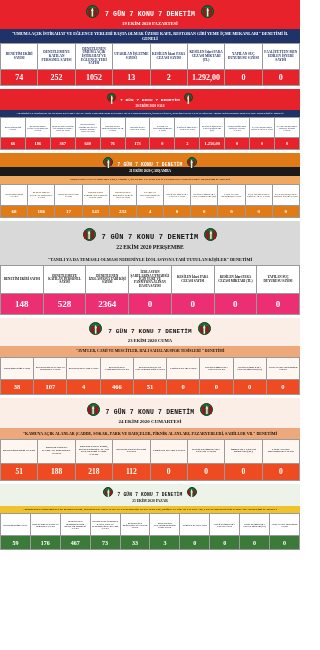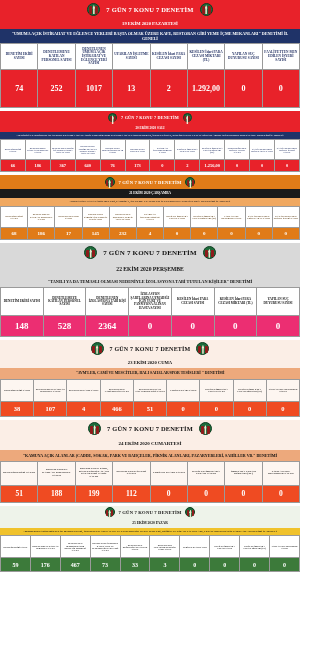--- a/index.html
+++ b/index.html
@@ -9,23 +9,24 @@
     background: #ffffff;
     font-family: "Liberation Serif", serif;
     overflow: hidden;
   }
   .page { width: 300px; height: 650px; position: relative; }
 
   .card { width: 300px; overflow: hidden; }
 
   
   .titlebar {
-    display: flex; align-items: center; justify-content: center;
+    display: flex; align-items: flex-end; justify-content: center;
     gap: 6px;
     height: 18px;
+    font-family: Liberation Mono, monospace;
   }
   .titlebar .ttl {
     font-weight: bold; letter-spacing: .2px;
     white-space: nowrap;
   }
   .emblem {
     width: 13px; height: 13px; flex: 0 0 13px;
     border-radius: 50%;
     background:
       radial-gradient(circle at 50% 38%, #e8e2c8 0 16%, rgba(0,0,0,0) 17%),
@@ -59,21 +60,21 @@
   th, td { border: 1px solid #9a9a9a; text-align: center; vertical-align: middle; }
   th { background: #ffffff; font-weight: bold; line-height: 1.05; padding: 2px 1px; }
   td { font-weight: bold; padding: 3px 1px; }
 
   
   .s1 { background: #e8222a; color: #ffffff; }
   .s1 .titlebar { font-size: 6.5px; }
   .s1 .datebar { font-size: 4.6px; }
   .s1 .topicbar { background: #1f3368; color: #ffffff; font-size: 4.1px; }
   .s1 table th { color: #1b2a5e; font-size: 3.4px; height: 26px; }
-  .s1 table td { background: #e8222a; color: #ffffff; font-size: 8px; height: 38px; }
+  .s1 table td { background: #e8222a; color: #ffffff; font-size: 8px; height: 16px; }
 
   
   .s2 { background: #e8222a; color: #ffffff; }
   .s2 .titlebar { font-size: 4.2px; height: 13px; gap: 4px; }
   .s2 .emblem { width: 9px; height: 9px; flex: 0 0 9px; }
   .s2 .datebar { font-size: 3.3px; height: 8px; line-height: 8px; }
   .s2 .topicbar { background: #1f3368; color: #ffffff; font-size: 2.5px; padding: 2px 4px; }
   .s2 table th { color: #1b2a5e; font-size: 2.1px; height: 20px; }
   .s2 table td { background: #e8222a; color: #ffffff; font-size: 4.4px; height: 11px; }
 
@@ -144,21 +145,21 @@
         <th>KESİLEN İdari PARA CEZASI SAYISI</th>
         <th>KESİLEN İdari PARA CEZASI MİKTARI (TL)</th>
         <th>YAPILAN SUÇ DUYURUSU SAYISI</th>
         <th>FAALİYETTEN MEN EDİLEN İŞYERİ SAYISI</th>
       </tr>
         </thead>
       <tbody>
           <tr>
         <td>74</td>
         <td>252</td>
-        <td>1017</td>
+        <td>1052</td>
         <td>13</td>
         <td>2</td>
         <td>1.292,00</td>
         <td>0</td>
         <td>0</td>
       </tr>
         </tbody>
     </table>
   </div>
 
@@ -348,21 +349,21 @@
         <th>VERİLEN UYARI SAYISI</th>
         <th>KESİLEN İdari PARA CEZASI SAYISI</th>
         <th>İdari PARA CEZASI MİKTARI (TL)</th>
         <th>YAPILAN SUÇ DUYURUSU SAYISI</th>
       </tr>
         </thead>
       <tbody>
           <tr>
         <td>51</td>
         <td>188</td>
-        <td>199</td>
+        <td>218</td>
         <td>112</td>
         <td>0</td>
         <td>0</td>
         <td>0</td>
         <td>0</td>
       </tr>
         </tbody>
     </table>
   </div>
 

